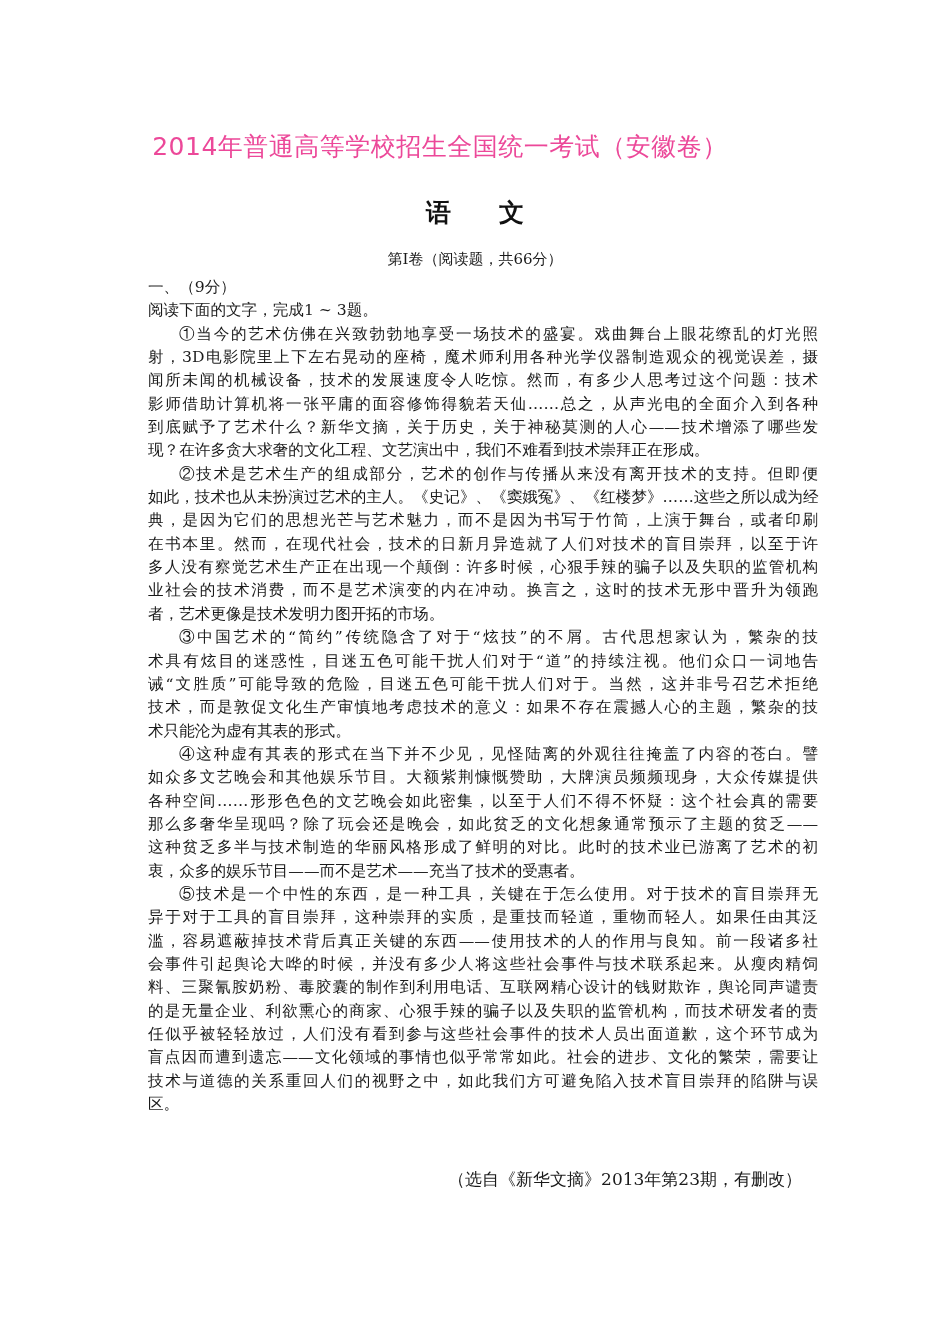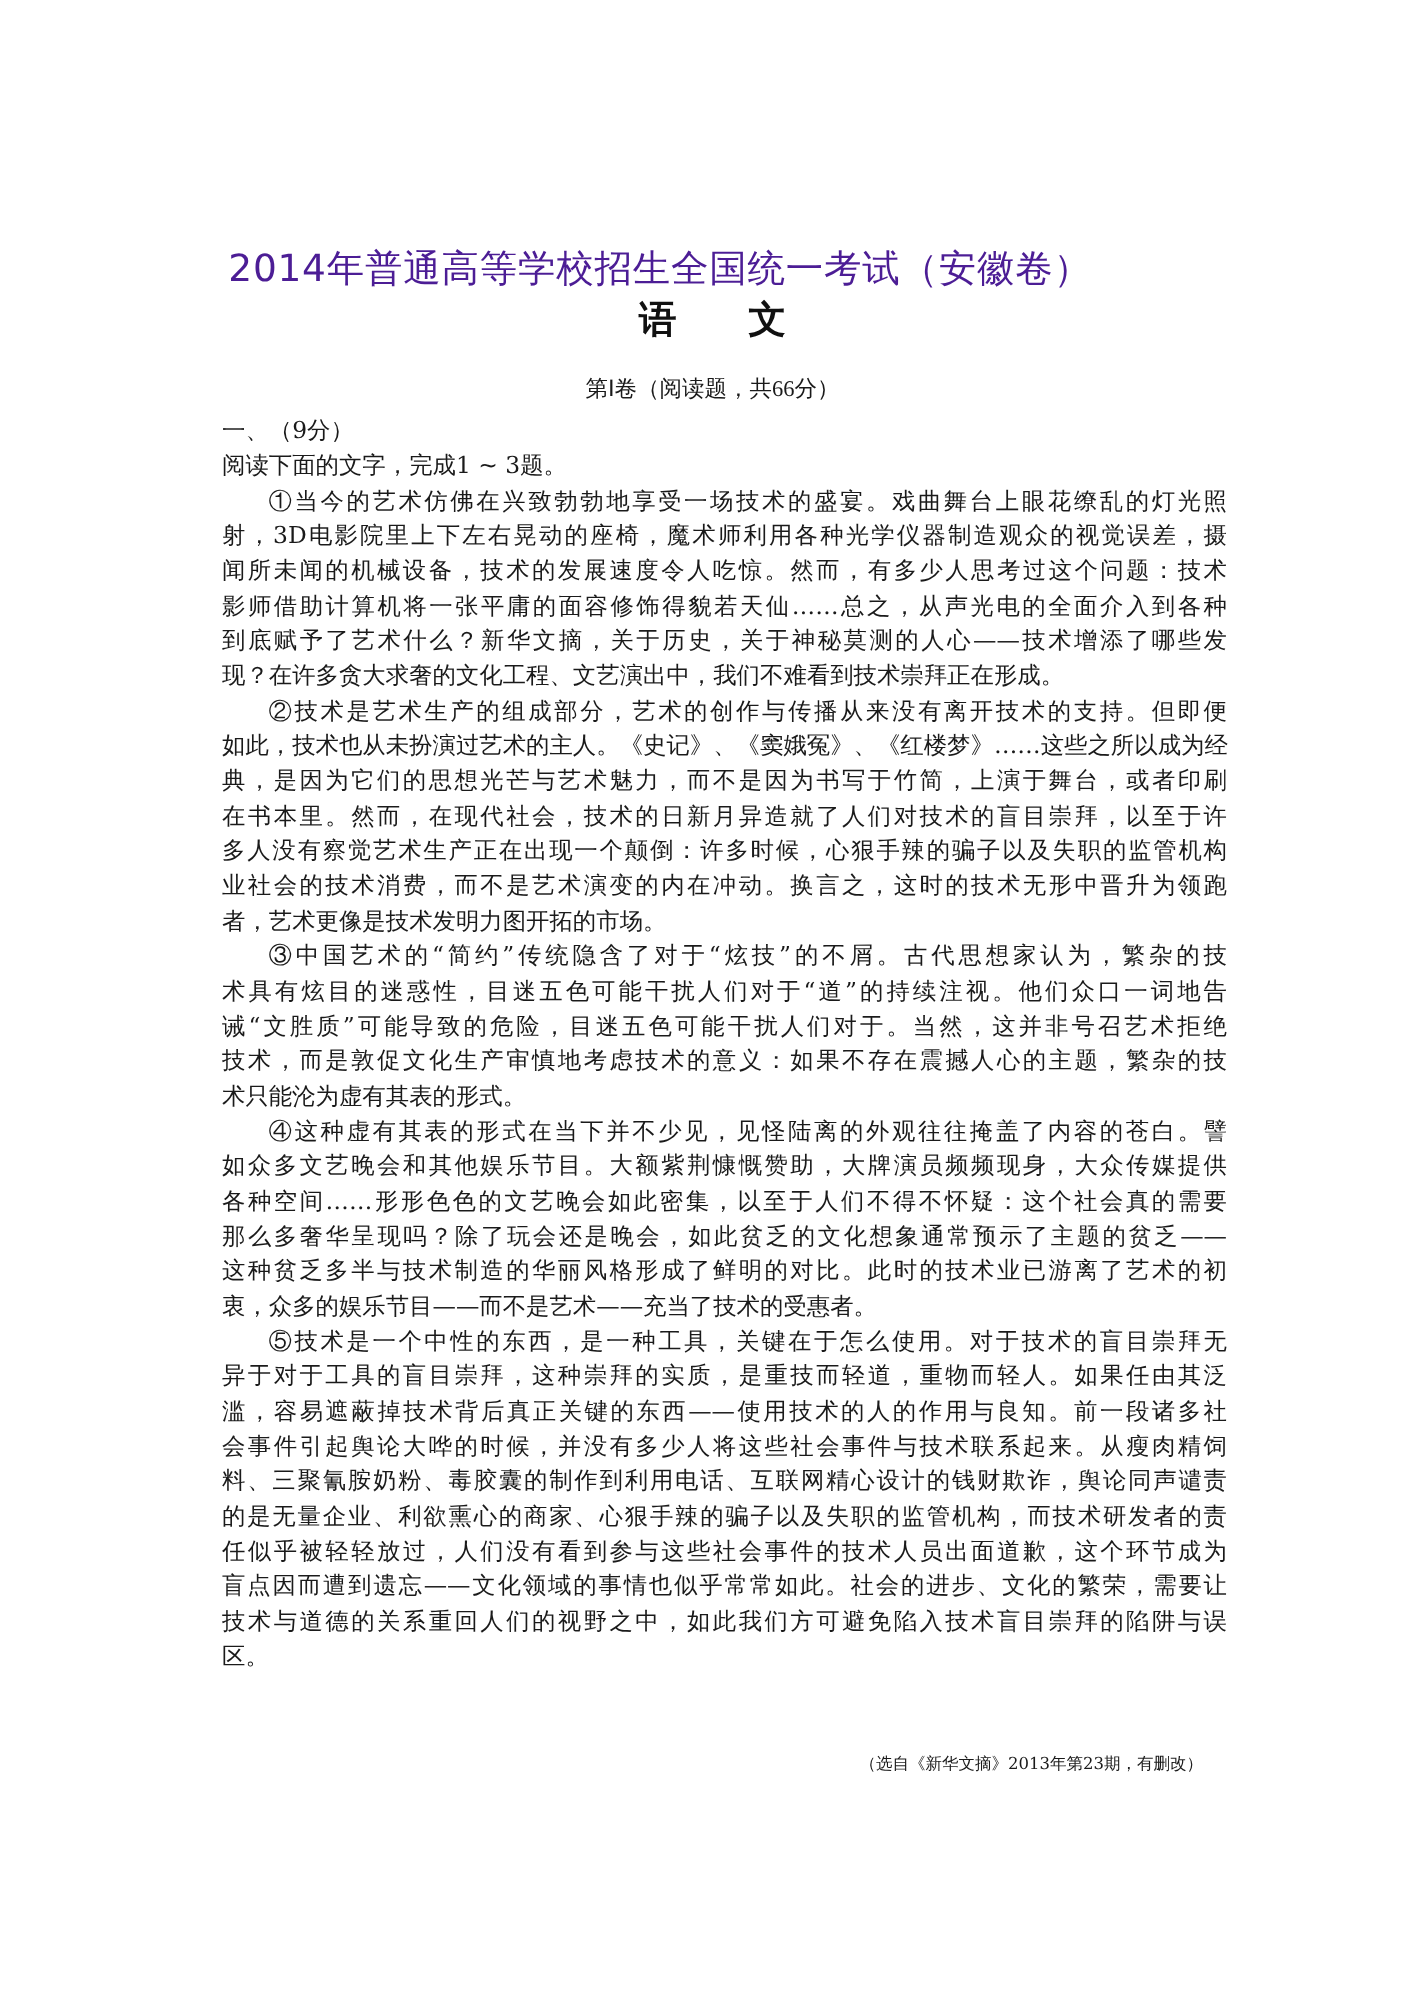--- a/index.html
+++ b/index.html
@@ -24,22 +24,21 @@
     .main-title {
       position: absolute;
       top: 130px;
       left: 0;
       width: 880px;
       text-align: center;
       font-family: "DejaVu Sans", "Liberation Sans", sans-serif;
       font-size: 25px;
       font-weight: normal;
       letter-spacing: 0.5px;
-      color: #4c1d95;
-      margin-top: 32px;
+      color: #ec4899;
     }
     .subject-title {
       position: absolute;
       top: 196px;
       left: 0;
       width: 950px;
       text-align: center;
       font-family: "DejaVu Sans", "Liberation Sans", sans-serif;
       font-size: 25px;
       font-weight: bold;
@@ -47,21 +46,20 @@
     }
     .subject-title span { display: inline-block; }
     .subject-title .gap { width: 48px; }
     .section-title {
       position: absolute;
       top: 250px;
       left: 0;
       width: 950px;
       text-align: center;
       font-size: 15px;
-      font-family: Liberation Serif, serif;
     }
     .body-text {
       position: absolute;
       left: 148px;
       top: 276px;
       width: 670px;
       font-size: 15.6px;
       line-height: 23.35px;
     }
     .line {
@@ -70,21 +68,21 @@
       display: flex;
       justify-content: space-between;
     }
     .line.just { text-align: justify; text-align-last: justify; display: block; }
     .line.left { display: block; text-align: left; }
     .line.indent { padding-left: 31px; }
     .source {
       position: absolute;
       top: 1168px;
       right: 148px;
-      font-size: 11px;
+      font-size: 17px;
       text-align: right;
       white-space: nowrap;
     }
   </style>
 </head>
 <body>
 
 <div class="page">
 
   <div class="main-title">2014年普通高等学校招生全国统一考试（安徽卷）</div>

